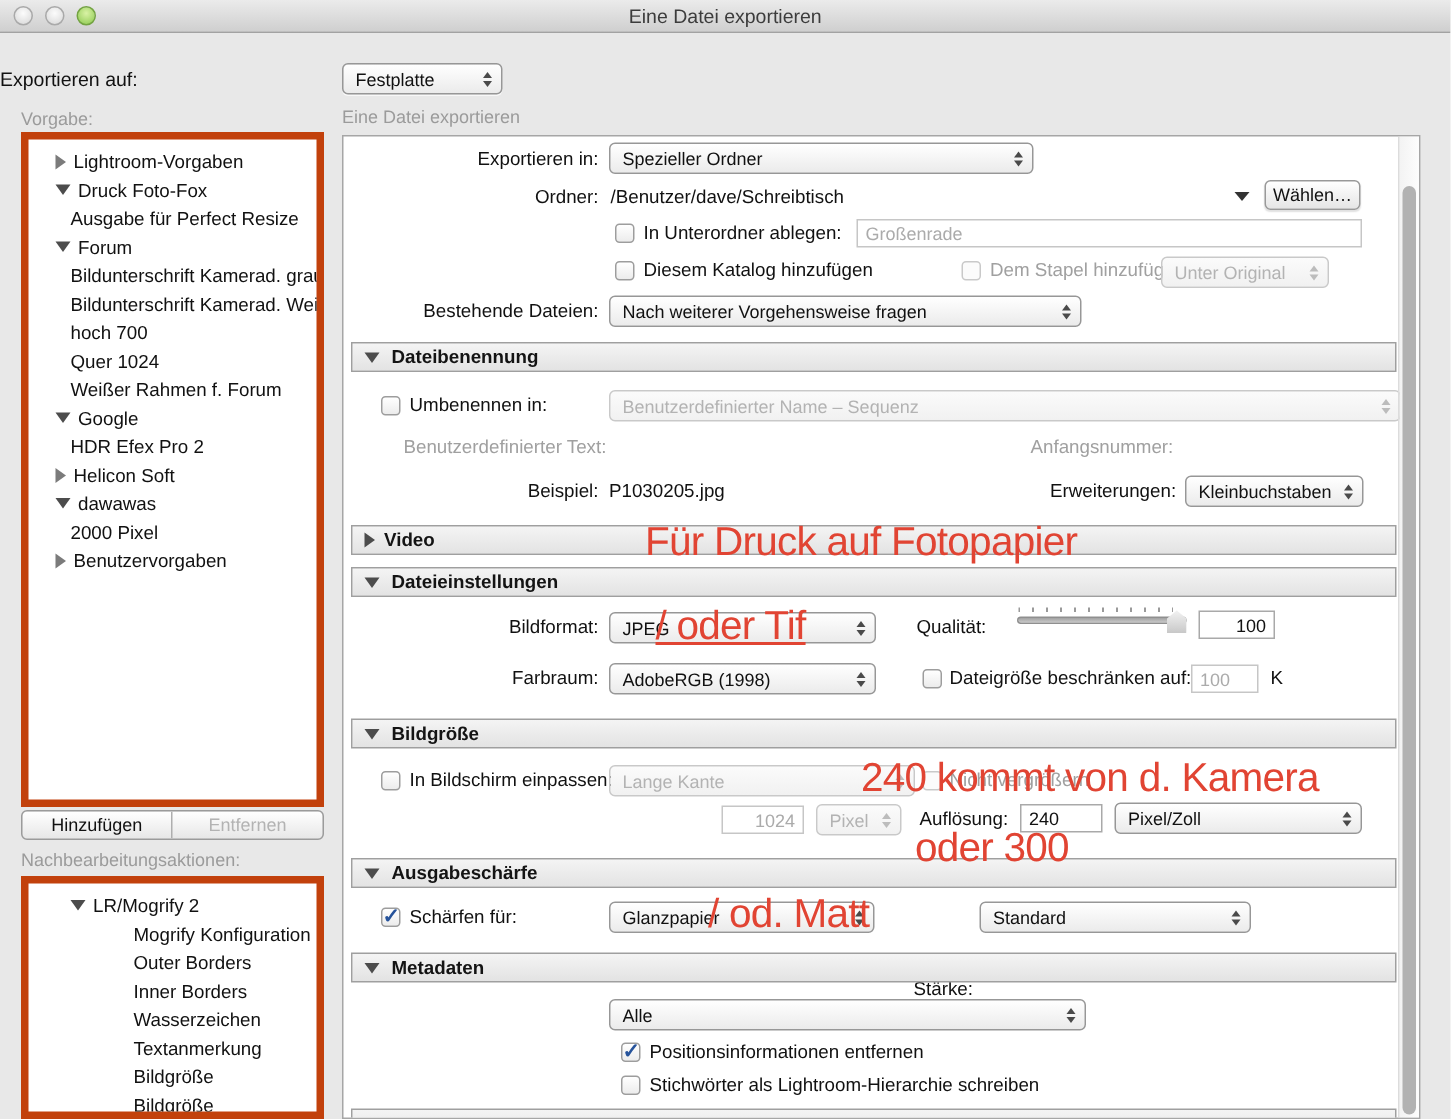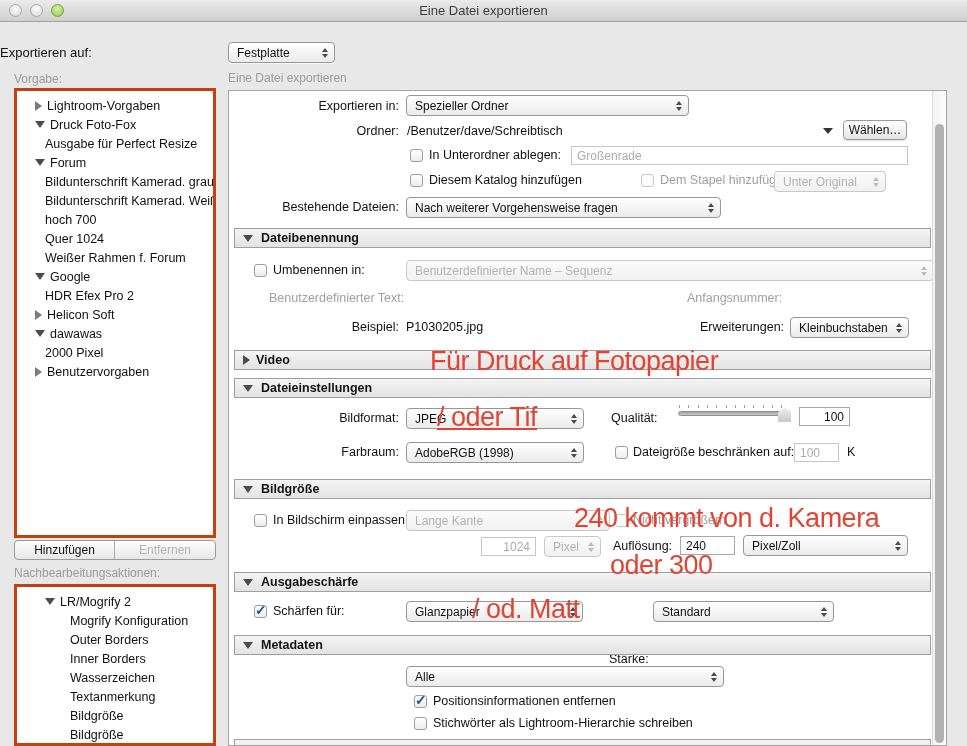--- a/index.html
+++ b/index.html
@@ -44,29 +44,29 @@
     font-family:"Liberation Sans", sans-serif; padding:0 5px; color:#111; }
   .tf.dis { color:#ababab; border-color:#c6c6c6; }
   .tf.num { text-align:right; }
 
   .flabel { position:absolute; width:170px; text-align:right; font-size:12.5px; color:#111; white-space:nowrap; }
   .glabel { position:absolute; font-size:12.5px; color:#a0a0a0; white-space:nowrap; }
   .blabel { position:absolute; font-size:12.5px; color:#111; white-space:nowrap; }
 
   
   .sidelabel { position:absolute; font-size:12px; color:#9b9b9b; }
-  .listbox { position:absolute; left:14px; width:202px; background:#fff; border:3px solid #c2410c; padding-top:5px; overflow:hidden; }
+  .listbox { position:absolute; left:14px; width:202px; background:#fff; border:5px solid #c2410c; padding-top:5px; overflow:hidden; }
   #presets { top:88px; height:450px; }
   #actions { top:584px; height:162px; }
   .ti { height:19px; display:flex; align-items:center; font-size:12.5px; color:#111; white-space:nowrap; }
   .disc { width:0; height:0; margin-right:5px; }
   .disc.exp { border-left:5px solid transparent; border-right:5px solid transparent; border-top:7px solid #4c4c4c; }
   .disc.col { border-top:5px solid transparent; border-bottom:5px solid transparent; border-left:7px solid #7b7b7b; }
   #presets .lvl0 { padding-left:18px; } #presets .lvl1 { padding-left:28px; }
-  #actions .lvl0 { padding-left:28px; } #actions .lvl1 { padding-left:53px; }
+  #actions .lvl0 { padding-left:28px; } #actions .lvl1 { padding-left:70px; }
 
   .seg { position:absolute; left:14px; top:540px; width:202px; height:20px; display:flex;
     border:1px solid #9b9b9b; border-radius:4px; background:linear-gradient(#ffffff,#e7e7e7); overflow:hidden; }
   .seg > div { width:50%; text-align:center; font-size:12px; line-height:18px; }
   .seg .left { border-right:1px solid #aeaeae; color:#111; }
   .seg .right { color:#b3b3b3; }
 
   
   .panel-label { position:absolute; left:228px; top:71px; font-size:12px; color:#9b9b9b; }
   #panel { position:absolute; left:228px; top:90px; width:719px; height:656px; background:#fff; border:1px solid #a6a6a6; overflow:hidden; }

